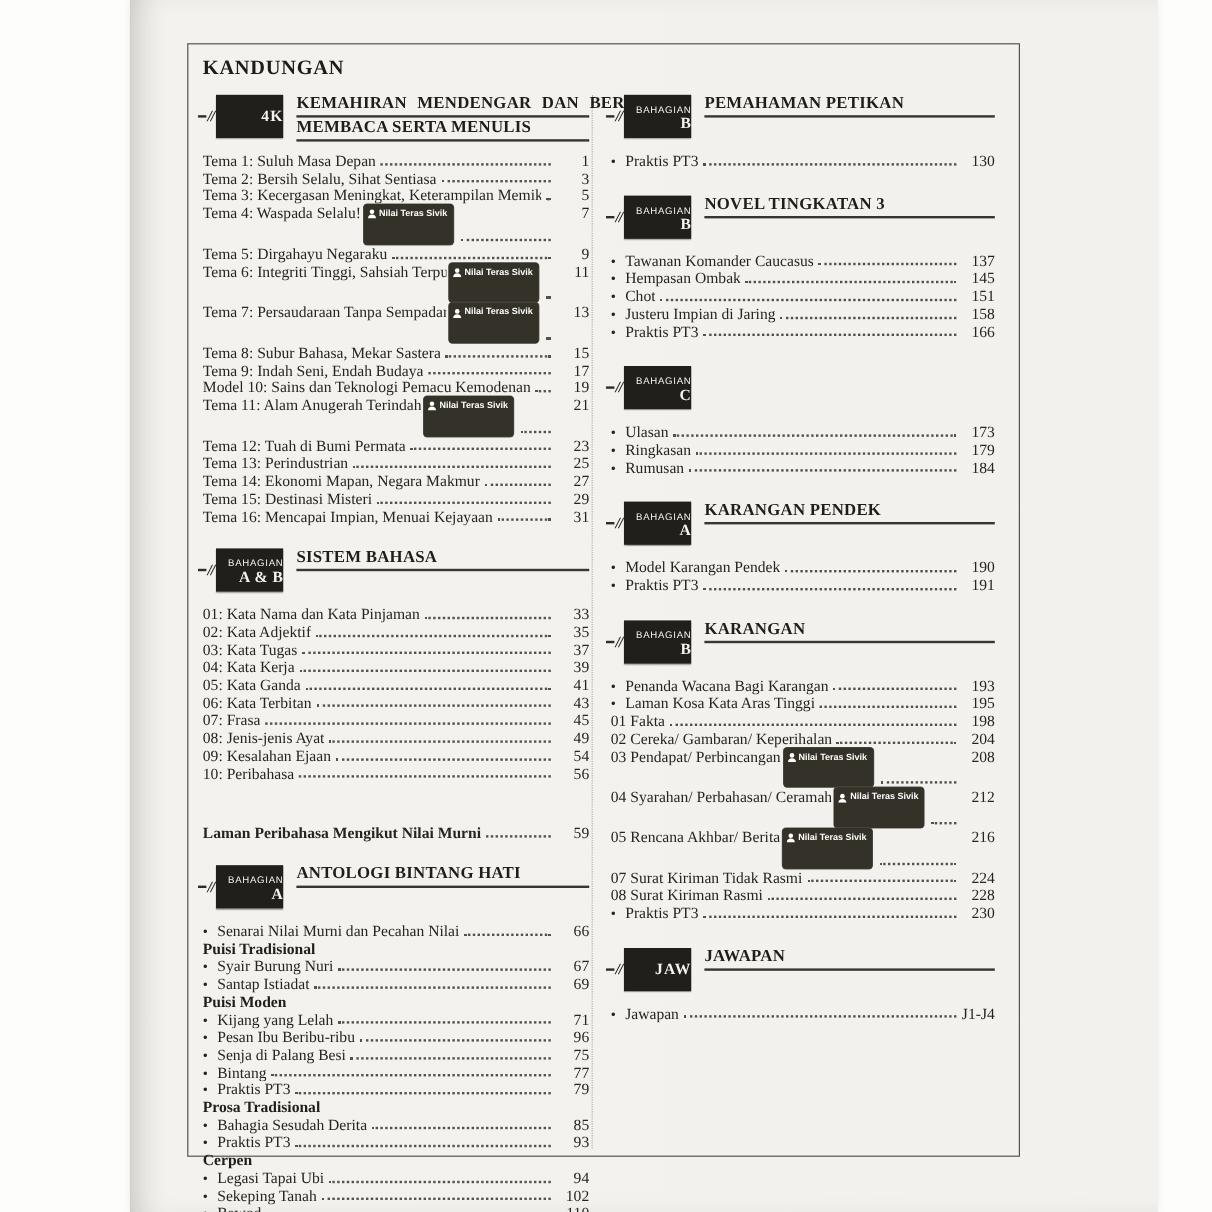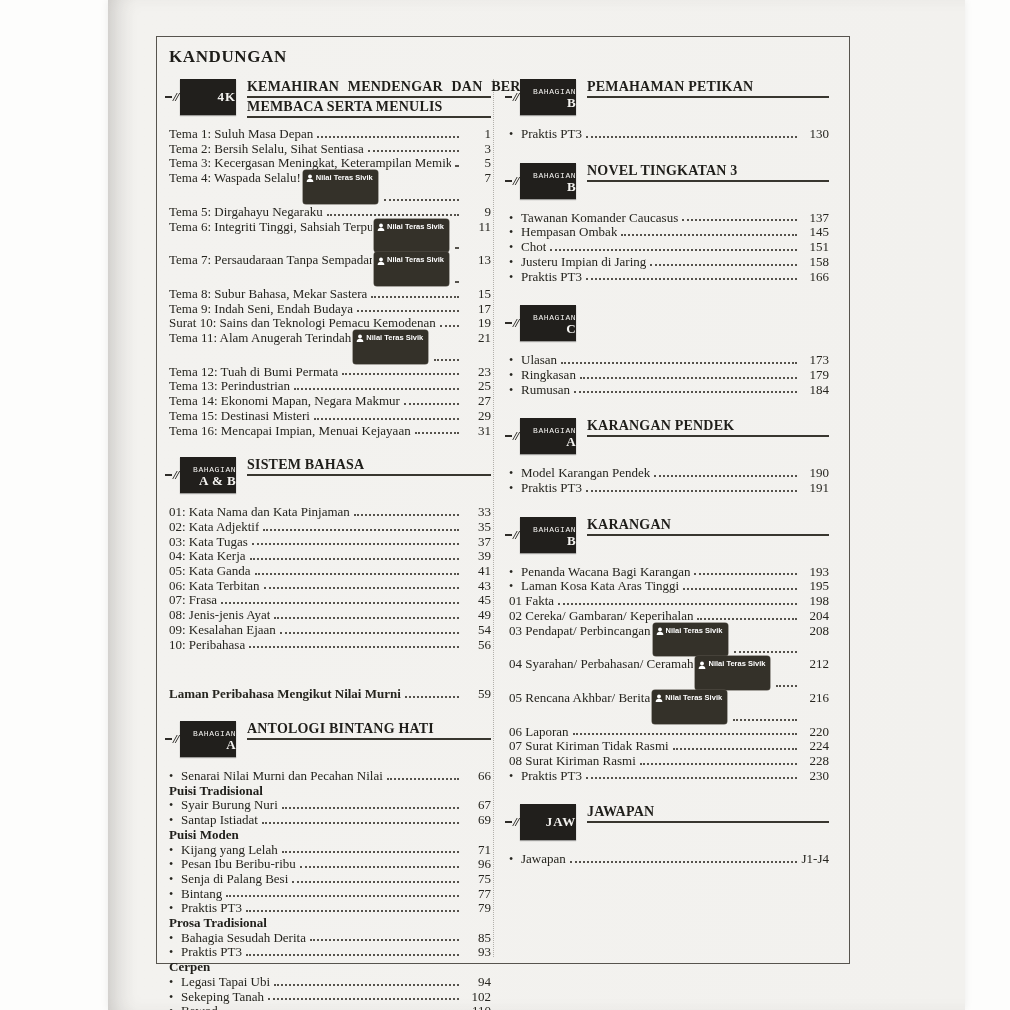--- a/index.html
+++ b/index.html
@@ -33,21 +33,21 @@
   .col-right .sec{margin-bottom:21px;}
   .sec-header{position:relative;padding-left:78px;margin-bottom:8px;min-height:40px;}
   .badge-wrap{position:absolute;left:-4px;top:0;display:flex;align-items:center;}
   .tick{display:inline-block;width:7px;height:2px;background:#2e2c28;margin-right:1px;}
   .slashes{font-style:italic;font-weight:700;font-size:13px;color:#22211d;margin-right:2px;letter-spacing:-1px;}
   .badge-box{
     display:inline-flex;flex-direction:column;align-items:flex-end;justify-content:center;
     width:56px;height:36px;background:#211f1c;color:#f4f3f0;
     box-shadow:0 1px 1px rgba(0,0,0,.35);
   }
-  .b-top{font-size:8px;letter-spacing:.6px;font-family:Liberation Mono, monospace;line-height:9px;margin-top:3px;}
+  .b-top{font-size:8px;letter-spacing:.6px;font-family:Liberation Sans, sans-serif;line-height:9px;margin-top:3px;}
   .b-main{font-size:13px;font-weight:700;line-height:14px;letter-spacing:.5px;}
   .b-single{font-size:13px;font-weight:700;letter-spacing:1px;}
   .sec-title .t-line{
     border-bottom:2px solid #38362f;padding-bottom:1px;margin-bottom:1px;
     font-weight:700;font-size:14px;color:#1f1e1a;letter-spacing:.2px;white-space:nowrap;
   }
   .sec-title .t-line.wide{word-spacing:5px;}
 
   .row{display:flex;align-items:baseline;line-height:14.7px;min-height:14.7px;font-size:13px;}
   .row .blt{width:12px;flex:0 0 12px;font-size:12px;color:#26251f;}
@@ -149,21 +149,21 @@
               <span class="lbl">Tema 8: Subur Bahasa, Mekar Sastera</span>
               <span class="dots"></span>
               <span class="pg">15</span>
             </div>
             <div class="row">
               <span class="lbl">Tema 9: Indah Seni, Endah Budaya</span>
               <span class="dots"></span>
               <span class="pg">17</span>
             </div>
             <div class="row">
-              <span class="lbl">Surat 10: Sains dan Teknologi Pemacu Kemodenan</span>
+              <span class="lbl">Model 10: Sains dan Teknologi Pemacu Kemodenan</span>
               <span class="dots"></span>
               <span class="pg">19</span>
             </div>
             <div class="row">
               <span class="lbl">Tema 11: Alam Anugerah Terindah</span>
               <span class="civic">
                 <svg width="8" height="8" viewBox="0 0 10 10">
                   <circle cx="5" cy="3.1" r="2.4" fill="#fff"></circle>
                   <path d="M0.8 10 C0.8 7.3 2.6 6 5 6 C7.4 6 9.2 7.3 9.2 10 Z" fill="#fff"></path>
                 </svg>
@@ -570,25 +570,20 @@
                 <svg width="8" height="8" viewBox="0 0 10 10">
                   <circle cx="5" cy="3.1" r="2.4" fill="#fff"></circle>
                   <path d="M0.8 10 C0.8 7.3 2.6 6 5 6 C7.4 6 9.2 7.3 9.2 10 Z" fill="#fff"></path>
                 </svg>
                 <span>Nilai Teras Sivik</span>
               </span>
               <span class="dots"></span>
               <span class="pg">216</span>
             </div>
             <div class="row">
-              <span class="lbl">06 Laporan</span>
-              <span class="dots"></span>
-              <span class="pg">220</span>
-            </div>
-            <div class="row">
               <span class="lbl">07 Surat Kiriman Tidak Rasmi</span>
               <span class="dots"></span>
               <span class="pg">224</span>
             </div>
             <div class="row">
               <span class="lbl">08 Surat Kiriman Rasmi</span>
               <span class="dots"></span>
               <span class="pg">228</span>
             </div>
             <div class="row">

